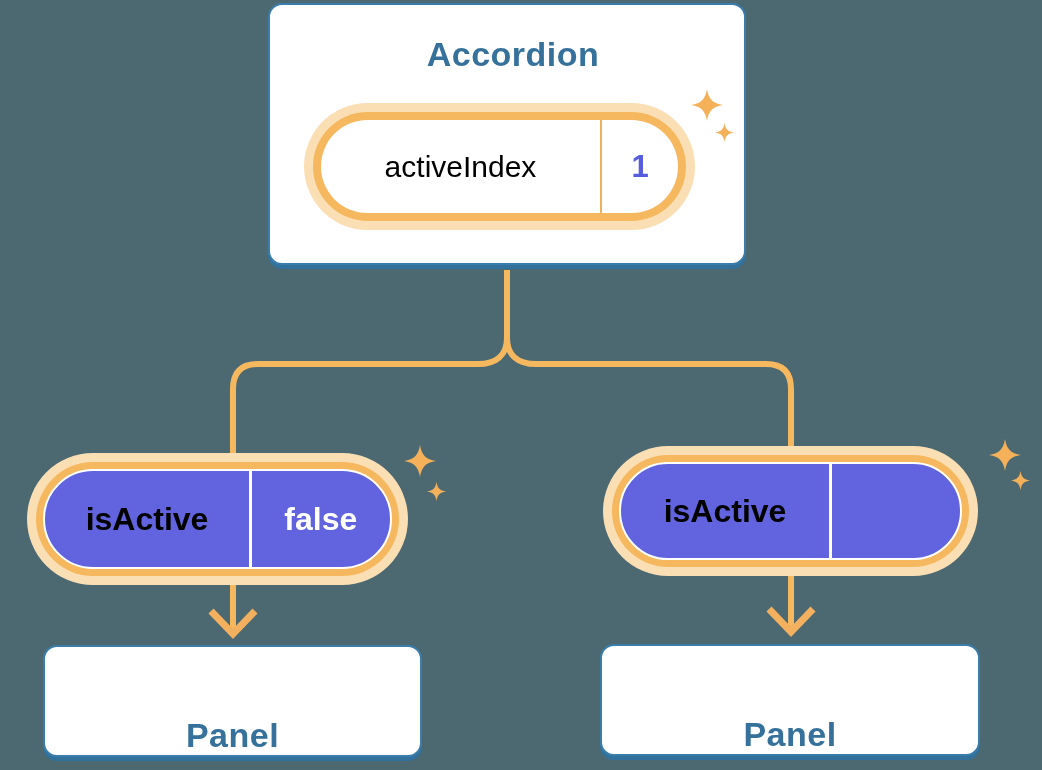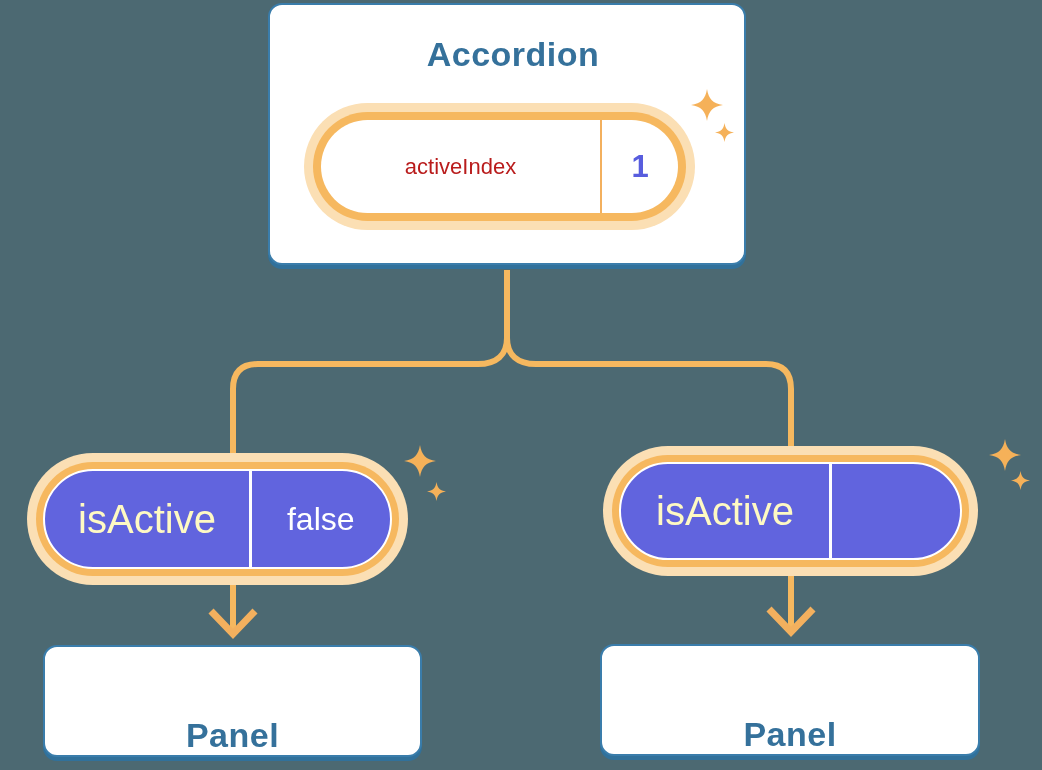--- a/index.html
+++ b/index.html
@@ -53,40 +53,40 @@
     border-radius:999px;
     box-sizing:border-box;
     display:flex;
     align-items:stretch;
     overflow:hidden;
   }
   
   .state-pill .pill-core { background:#FFFFFF; }
   .state-name {
     flex:1; display:flex; align-items:center; justify-content:center;
-    color:#b91c1c; font-size:22px;
+    color:#000000; font-size:30px;
   }
   .state-divider { width:2px; background:#F3B05E; }
   .state-value {
     width:76px; display:flex; align-items:center; justify-content:center;
     color:#585DDE; font-size:31px; font-weight:700;
   }
   
   .prop-pill .pill-core {
     background:#6164DE;
     border:2.5px solid #FFFFFF;
   }
   .prop-name {
     display:flex; align-items:center; justify-content:center;
-    color:#fef9c3; font-size:40px;
+    color:#000000; font-size:32px;font-weight:bold;
   }
   .prop-divider { width:2.5px; background:#FFFFFF; }
   .prop-value {
     flex:1; display:flex; align-items:center; justify-content:center;
-    color:#FFFFFF; font-size:32px; font-weight:400;
+    color:#FFFFFF; font-size:32px; font-weight:700;
   }
 
   .sparkle { position:absolute; z-index:4; }
 </style>
 </head>
 <body>
 
 <div class="stage">
 
   <svg class="connectors" width="1042" height="770" viewBox="0 0 1042 770">

